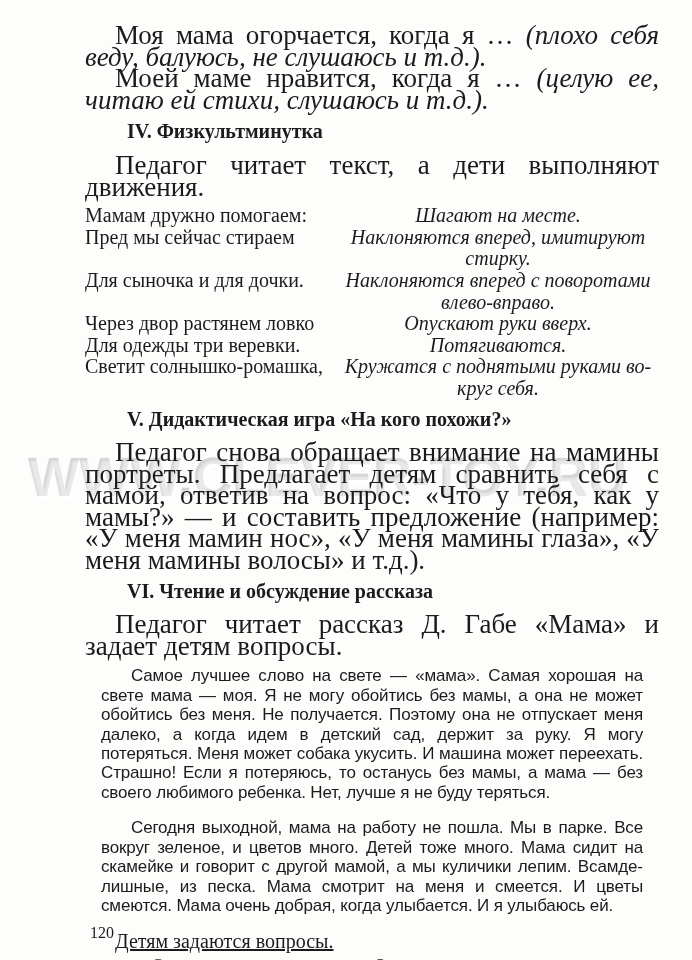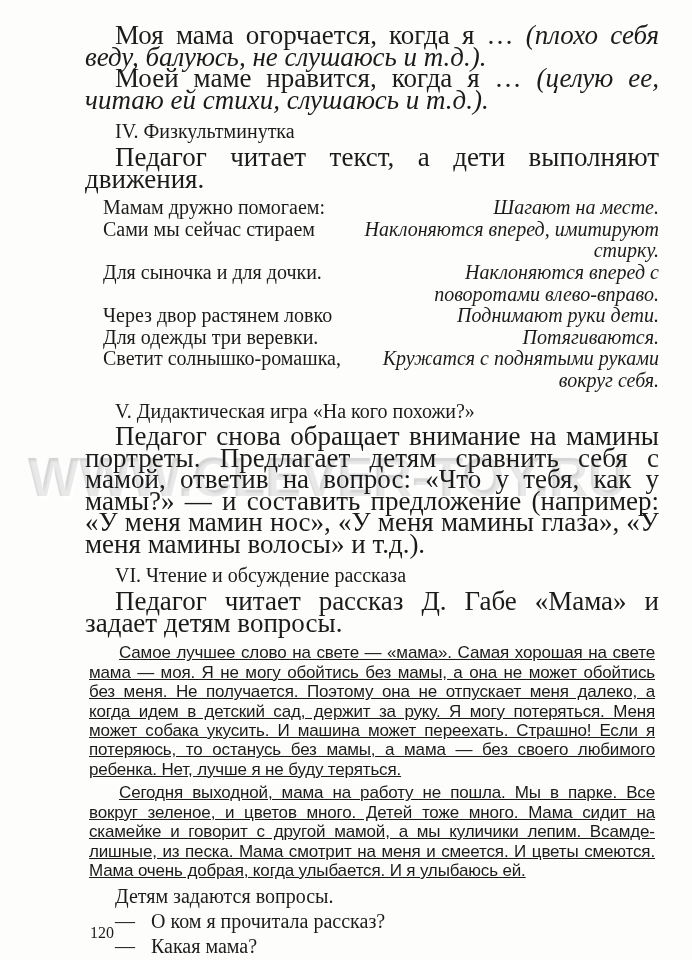--- a/index.html
+++ b/index.html
@@ -34,50 +34,49 @@
   .body-par {
     margin:0;
     font-size:27px;
     line-height:21.6px;
     text-align:justify;
     text-indent:30px;
     hyphens:manual;
   }
   .examples { font-style:italic; }
   .heading {
-    margin:0;
+    margin:12px;
     font-size:20px;
     line-height:21.6px;
-    font-weight:normal;
+    font-weight:bold;
     padding-left:30px;
   }
   .h-iv { margin-top:10px; }
   .peda { margin-top:4px; }
-  .ex-table { margin-top:7px; font-size:20px; line-height:21.6px;margin-left:18px; }
+  .ex-table { margin-top:7px; font-size:20px; line-height:21.6px; }
   .ex-row { display:flex; }
   .ex-line { flex:none; width:252px; }
-  .ex-action { flex:1; font-style:italic; text-align:right; hyphens:manual; }
+  .ex-action { flex:1; font-style:italic; text-align:center; hyphens:manual; }
   .h-v { margin-top:9px; }
   .par-v { margin-top:4px; }
   .h-vi { margin-top:9px; }
   .peda-vi { margin-top:5px; }
   .story {
-    margin:4px;
+    margin:16px;
     margin-top:9px;
     font-family:"Liberation Sans", sans-serif;
     font-size:17px;
     line-height:19.4px;
     letter-spacing:-0.15px;
     text-align:justify;
     text-indent:30px;
     hyphens:manual;
-    text-decoration:underline;
   }
   .story + .story { margin-top:0; }
-  .q-intro { margin-top:6px; padding-left:30px; font-size:20px; line-height:21.6px; }
+  .q-intro { margin-top:6px; padding-left:30px; font-size:20px; line-height:21.6px;text-decoration:underline; }
   .q-line { display:flex; padding-left:30px; margin-top:3px; font-size:20px; line-height:21.6px; }
   .q-dash { flex:none; width:36px; }
   .page-number {
     position:absolute;
     left:90px; top:924px;
     z-index:1;
     font-size:16px;
   }
 </style>
 </head>
@@ -96,30 +95,30 @@
     <h3 class="heading h-iv">IV. Физкультминутка</h3>
 
     <p class="body-par peda">Педагог читает текст, а дети выполняют движения.</p>
 
     <div class="ex-table">
       <div class="ex-row">
         <div class="ex-line">Мамам дружно помогаем:</div>
         <div class="ex-action">Шагают на месте.</div>
       </div>
       <div class="ex-row">
-        <div class="ex-line">Сами мы сейчас стираем</div>
+        <div class="ex-line">Пред мы сейчас стираем</div>
         <div class="ex-action">Наклоняются вперед, имитируют стирку.</div>
       </div>
       <div class="ex-row">
         <div class="ex-line">Для сыночка и для дочки.</div>
         <div class="ex-action">Наклоняются вперед с поворотами влево-вправо.</div>
       </div>
       <div class="ex-row">
         <div class="ex-line">Через двор растянем ловко</div>
-        <div class="ex-action">Поднимают руки дети.</div>
+        <div class="ex-action">Опускают руки вверх.</div>
       </div>
       <div class="ex-row">
         <div class="ex-line">Для одежды три веревки.</div>
         <div class="ex-action">Потягиваются.</div>
       </div>
       <div class="ex-row">
         <div class="ex-line">Светит солнышко-ромашка,</div>
         <div class="ex-action">Кружатся с поднятыми руками во­круг себя.</div>
       </div>
     </div>

